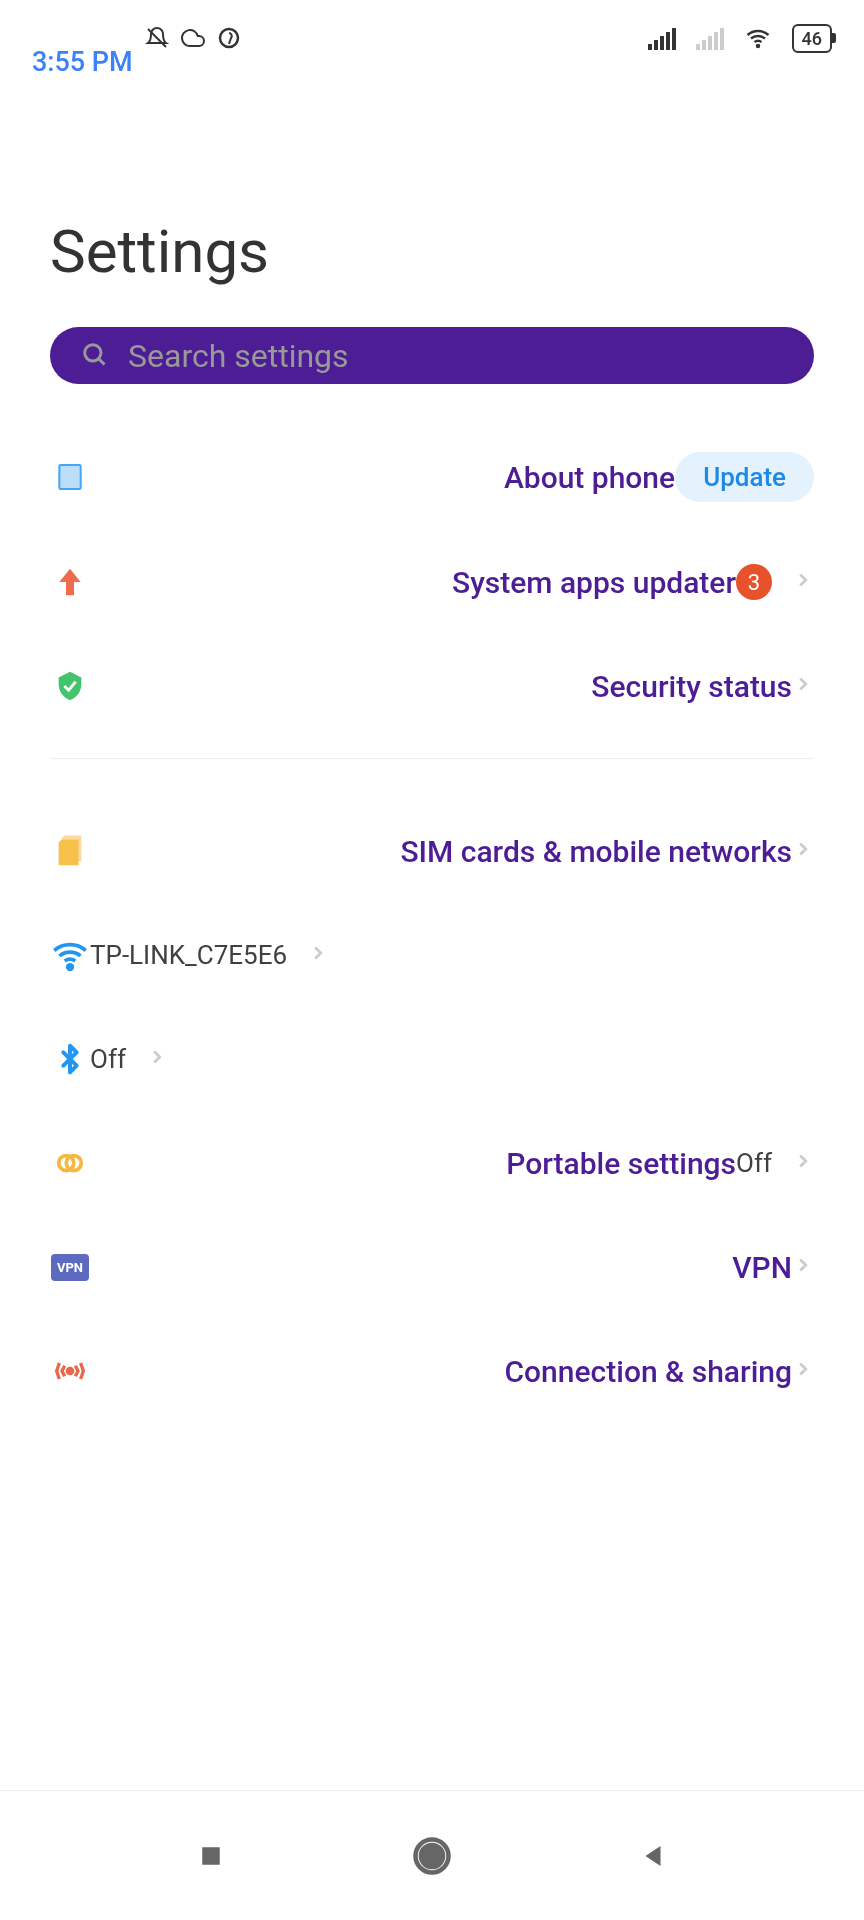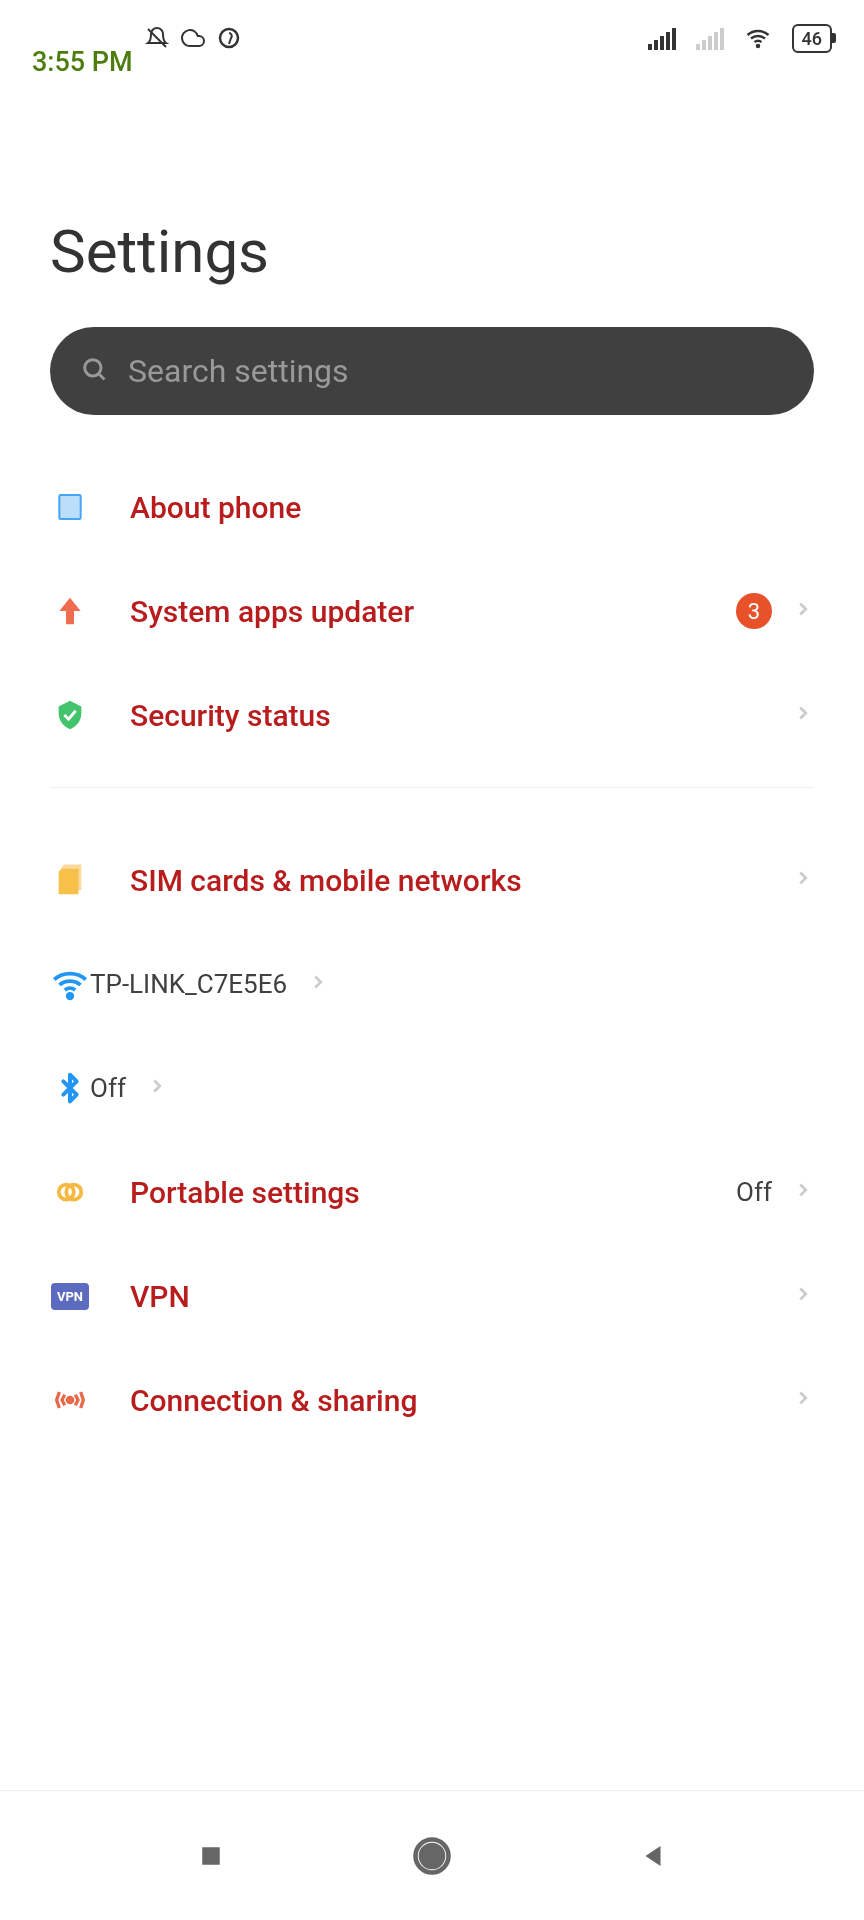--- a/index.html
+++ b/index.html
@@ -24,21 +24,21 @@
       padding: 0 32px;
     }
     .status-left {
       display: flex;
       align-items: center;
       gap: 12px;
     }
     .status-time {
       font-size: 27px;
       font-weight: 500;
-      color: #4d7c0f;
+      color: #3b82f6;
       margin-top: 48px;
     }
     .status-icon {
       display: flex;
       align-items: center;
     }
     .status-right {
       display: flex;
       align-items: center;
       gap: 20px;
@@ -65,23 +65,23 @@
       border-radius: 0 2px 2px 0;
     }
     .page-title {
       font-size: 60px;
       font-weight: 400;
       color: #333;
       padding: 140px 60px 40px 50px;
     }
     .search-container {
       margin: 0 50px 40px 50px;
-      background: #404040;
+      background: #4c1d95;
       border-radius: 50px;
-      height: 88px;
+      height: 57px;
       display: flex;
       align-items: center;
       padding: 14px 30px;
       gap: 20px;
     }
     .search-container input {
       border: none;
       background: transparent;
       font-size: 32px;
       color: #999;
@@ -105,23 +105,24 @@
       width: 40px;
       height: 40px;
       display: flex;
       align-items: center;
       justify-content: center;
       flex-shrink: 0;
     }
     .item-label {
       font-size: 30px;
       font-weight: 500;
-      color: #b91c1c;
+      color: #4c1d95;
       margin-left: 40px;
       flex: 1;
+      text-align: right;
     }
     .item-value {
       font-size: 26px;
       color: #404040;
       margin-right: 20px;
     }
     .update-badge {
       background: #e3f2fd;
       color: #1e88e5;
       font-size: 26px;
@@ -256,20 +257,21 @@
 
 <div class="settings-list">
 
   <div class="settings-item">
     <span class="item-icon">
       <svg width="32" height="32" viewBox="0 0 24 24" fill="#bbdefb" stroke="#42a5f5" stroke-width="1.5">
         <rect x="4" y="3" width="16" height="18" rx="1"></rect>
       </svg>
     </span>
     <span class="item-label">About phone</span>
+    <span class="update-badge">Update</span>
   </div>
 
   <div class="settings-item">
     <span class="item-icon">
       <svg width="32" height="36" viewBox="0 0 24 24" fill="#ef6c4f">
         <path d="M12 2 L20 12 L15 12 L15 22 L9 22 L9 12 L4 12 Z"></path>
       </svg>
     </span>
     <span class="item-label">System apps updater</span>
     <span class="count-badge">3</span>

